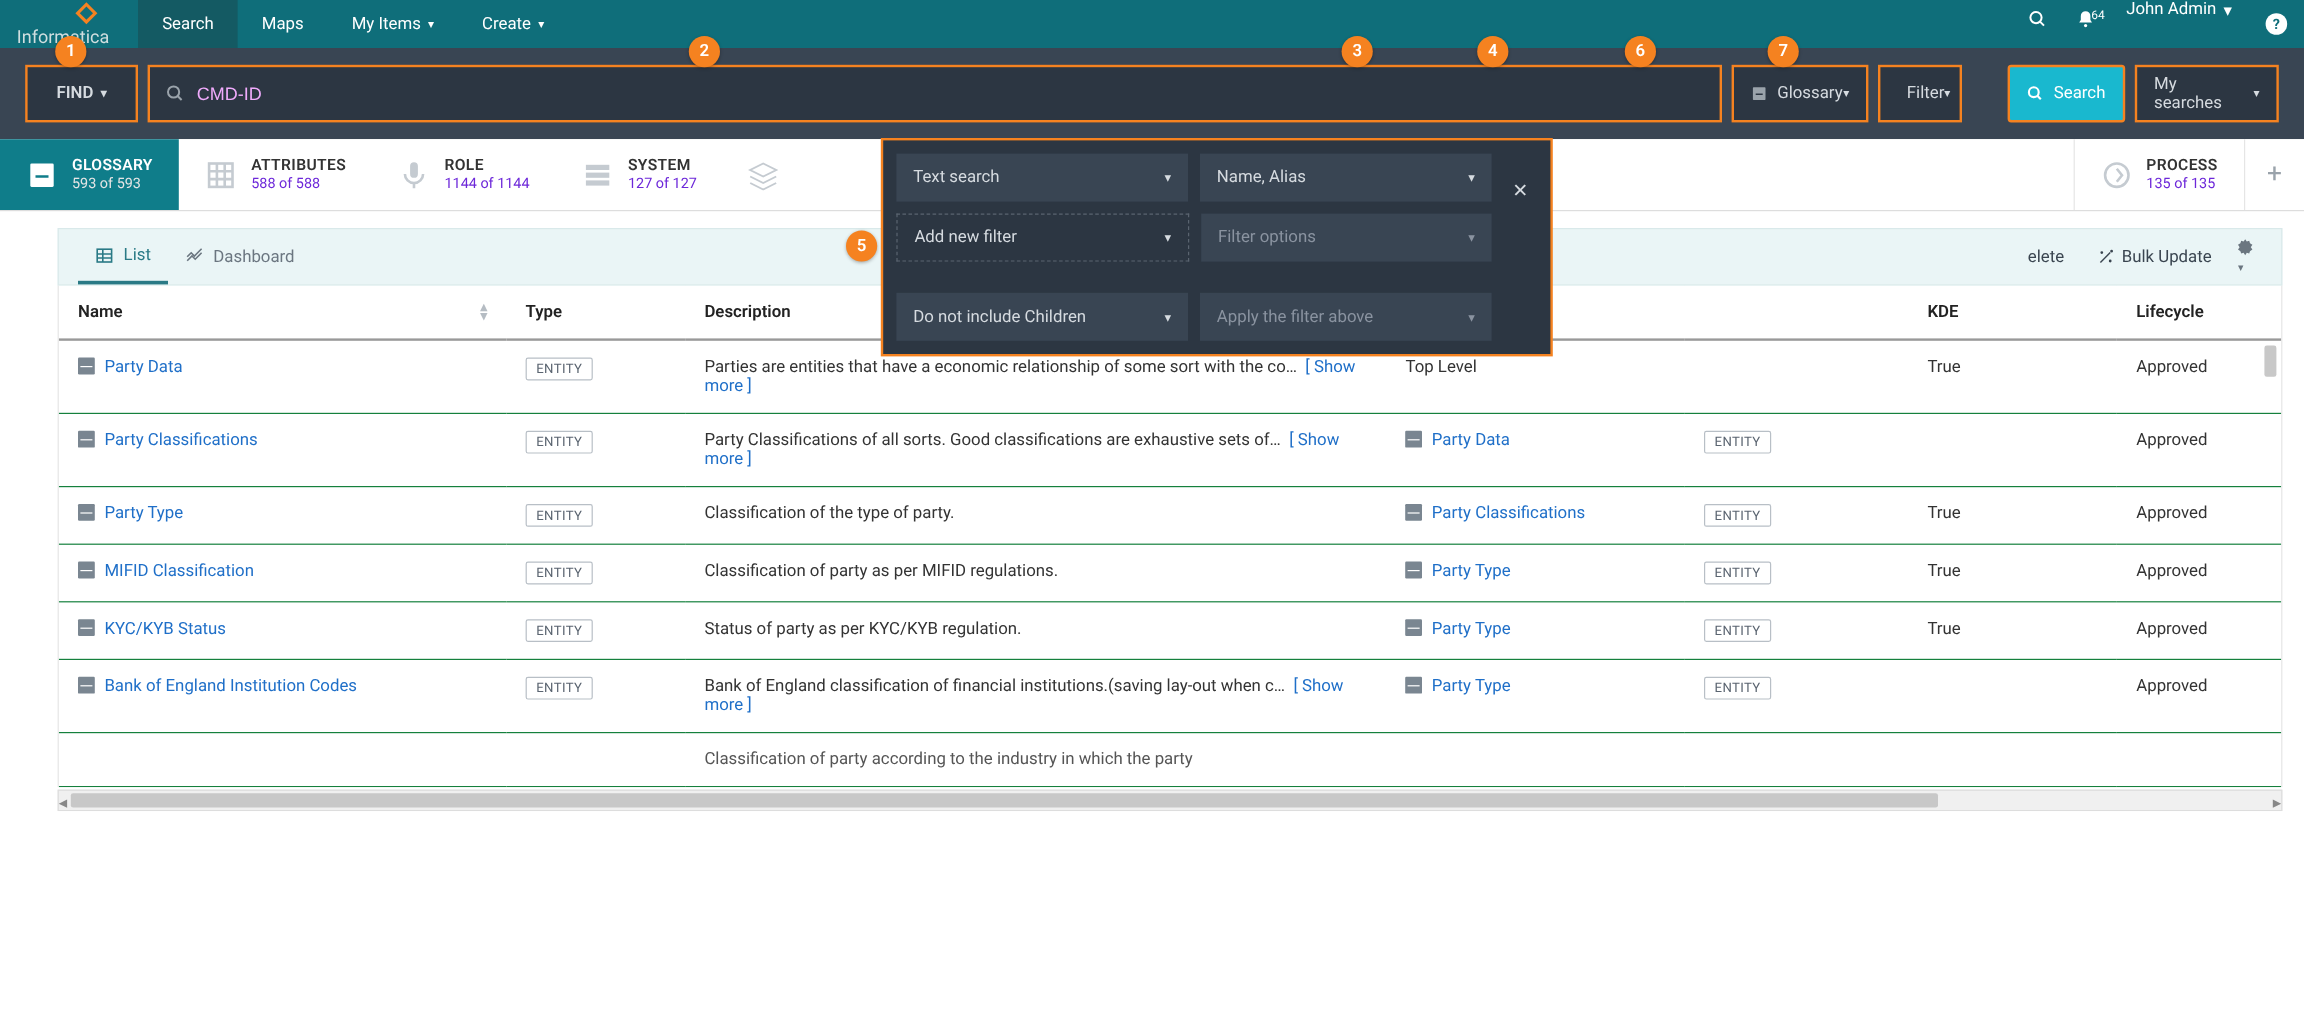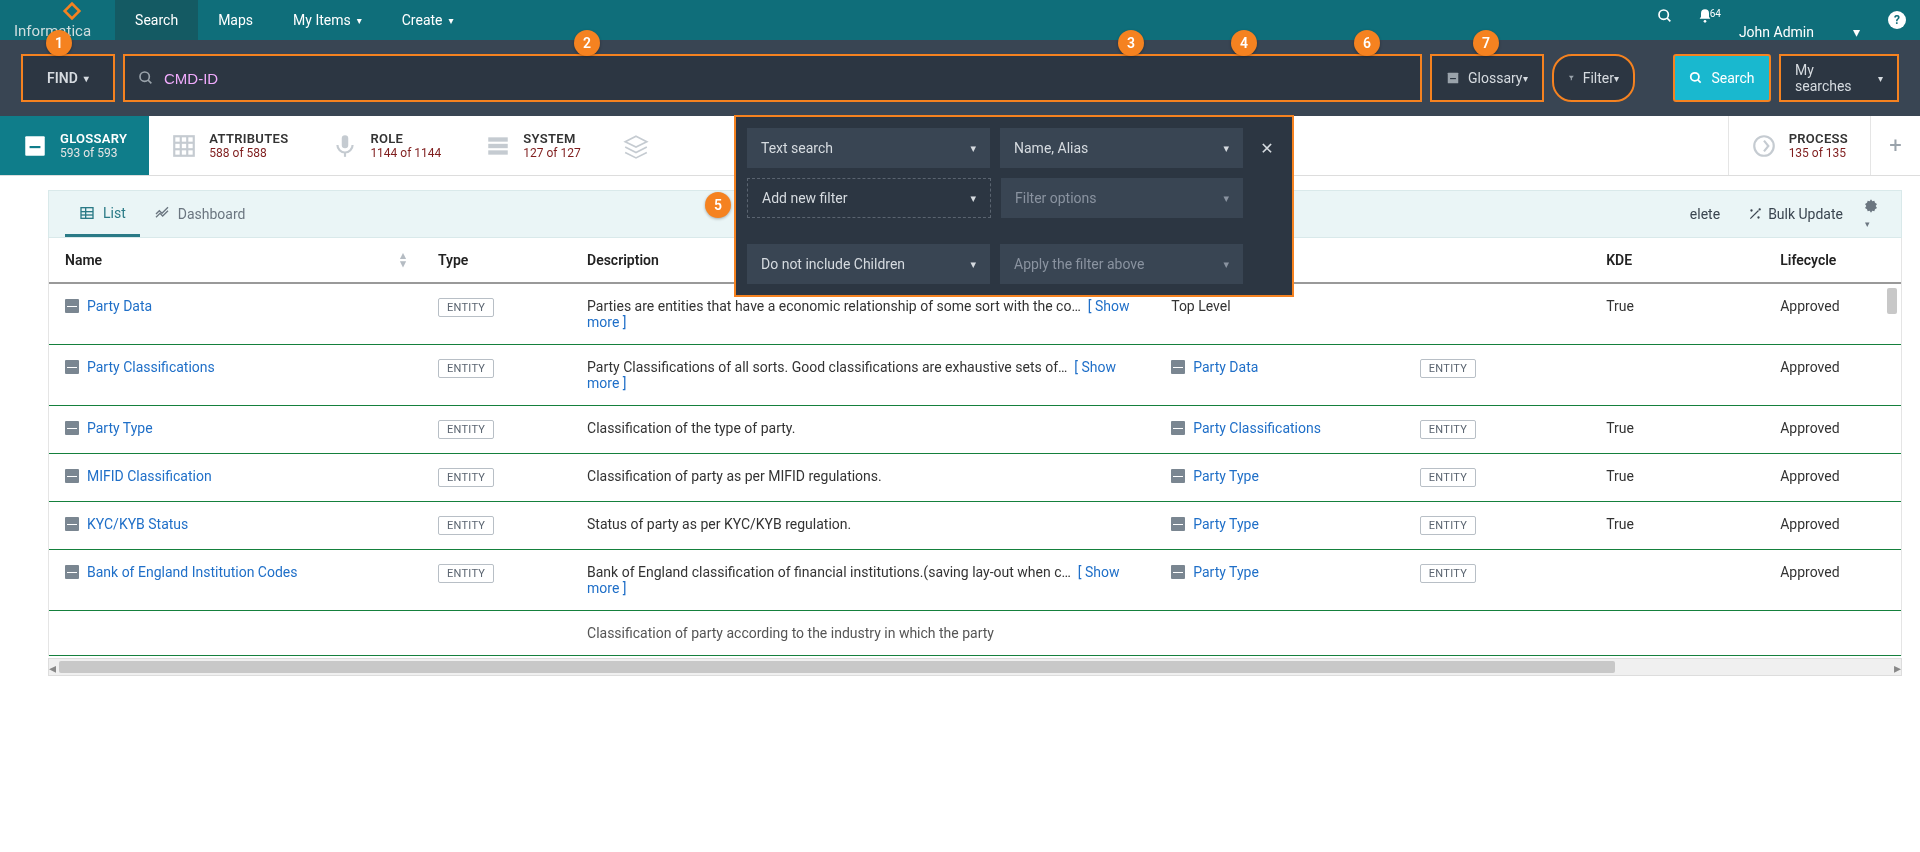--- a/index.html
+++ b/index.html
@@ -10,58 +10,58 @@
   .brand { display: flex; align-items: flex-end; padding: 0 14px; height: 100%; flex-direction: column; }
   .brand-logo { width: 22px; height: 22px; margin-right: 8px; }
   .brand-name { color: #d0dedf; font-size: 15px; }
   .nav-links { display: flex; height: 100%; margin-left: 10px; }
   .nav-link { color: #fff; padding: 0 20px; display: flex; align-items: center; height: 100%; cursor: pointer; font-size: 14px; }
   .nav-link.active { background: #145a63; }
   .nav-link .chev { margin-left: 6px; font-size: 10px; }
   .nav-right { margin-left: auto; display: flex; align-items: center; height: 100%; }
   .nav-icon { color: #fff; padding: 0 12px; display: flex; height: 100%; cursor: pointer; position: relative; margin-top: 16px; }
   .notif-count { position: absolute; top: 0px; right: 4px; color: #fff; font-size: 10px; }
-  .user { color: #fff; padding: 0 14px; display: flex; align-items: flex-end; height: 100%; cursor: pointer; gap: 33px; }
+  .user { color: #fff; padding: 0 14px; display: flex; align-items: flex-start; height: 100%; cursor: pointer; }
   .help { color: #0f6e7a; background: #fff; border-radius: 50%; width: 18px; height: 18px; display: flex; align-items: center; justify-content: center; font-weight: bold; font-size: 12px; margin: 0 14px; cursor: pointer; }
   
   
   .searchbar { background: #394553; height: 76px; display: flex; align-items: center; padding: 0 22px; gap: 10px; }
   .sb-btn { background: #2c3642; color: #d6dbe0; border: 1px solid transparent; height: 46px; display: flex; align-items: center; padding: 0 14px; cursor: pointer; font-size: 14px; position: relative; }
   .sb-find { width: 92px; justify-content: center; font-weight: 600; }
   .sb-search-wrap { flex: 1; display: flex; align-items: center; background: #2c3642; height: 46px; padding: 0 14px; }
   .sb-search-wrap svg { flex-shrink: 0; margin-right: 10px; }
   .sb-input { background: transparent; border: none; outline: none; color: #f0abfc; font-size: 15px; flex: 1; height: 100%; }
   .sb-glossary { width: 112px; }
-  .sb-filter { width: 81px; border-radius: 19px; }
+  .sb-filter { width: 68px; }
   .sb-searchbtn { background: #19b8cf; color: #fff; width: 96px; justify-content: center; border-radius: 2px; }
   .sb-mysearches { width: 118px; justify-content: center; }
   .sb-btn .chev { margin-left: auto; font-size: 10px; }
   .sb-btn .icon-left { margin-right: 8px; }
   
   
   .hl { outline: 2px solid #f58220; outline-offset: -1px; }
   .callout { position: absolute; width: 26px; height: 26px; border-radius: 50%; background: #f58220; color: #fff; display: flex; align-items: center; justify-content: center; font-weight: 600; font-size: 14px; z-index: 100; box-shadow: 0 1px 3px rgba(0,0,0,0.3); }
   
   
   .cats { background: #fff; height: 60px; display: flex; border-bottom: 1px solid #ddd; }
   .cat { display: flex; align-items: center; padding: 0 22px; cursor: pointer; gap: 12px; }
   .cat.active { background: #0f7d8a; color: #fff; }
   .cat-icon { color: #c5cbd1; }
   .cat.active .cat-icon { color: #fff; }
   .cat-labels { display: flex; flex-direction: column; }
   .cat-title { font-size: 13px; font-weight: 600; letter-spacing: 0.3px; }
-  .cat-sub { font-size: 12px; color: #7f1d1d; }
+  .cat-sub { font-size: 12px; color: #6d28d9; }
   .cat.active .cat-sub { color: #e5e5e5; }
   .cat-more { margin-left: 4px; padding: 0 16px; color: #c5cbd1; display: flex; align-items: center; }
   .cat-process { margin-left: auto; border-left: 1px solid #e5e5e5; }
   .cat-add { width: 50px; display: flex; align-items: center; justify-content: center; border-left: 1px solid #e5e5e5; color: #9aa3ab; font-size: 22px; cursor: pointer; }
   
   
   .filter-panel { position: absolute; top: 116px; left: 735px; width: 558px; background: #2c3642; z-index: 50; padding: 12px; display: flex; flex-direction: column; gap: 10px; }
-  .fp-row { display: flex; gap: 10px; align-items: center; }
+  .fp-row { display: flex; gap: 10px; align-items: flex-end; }
   .fp-select { flex: 1; background: #394553; color: #d6dbe0; height: 40px; display: flex; align-items: center; padding: 0 14px; cursor: pointer; font-size: 14px; }
   .fp-select.dashed { border: 1px dashed #5a6470; background: transparent; }
   .fp-select.muted { color: #8a93a0; }
   .fp-select .chev { margin-left: auto; font-size: 11px; }
   .fp-close { width: 28px; color: #d6dbe0; text-align: center; cursor: pointer; font-size: 16px; }
   
   
   .content { padding: 14px 18px 0; margin-left: 30px; }
   .tabs-row { background: #eaf5f6; display: flex; align-items: center; height: 48px; padding: 0 16px; border: 1px solid #d9e9ea; }
   .view-tab { display: flex; align-items: center; gap: 8px; padding: 0 14px; height: 100%; cursor: pointer; color: #6b7680; }

